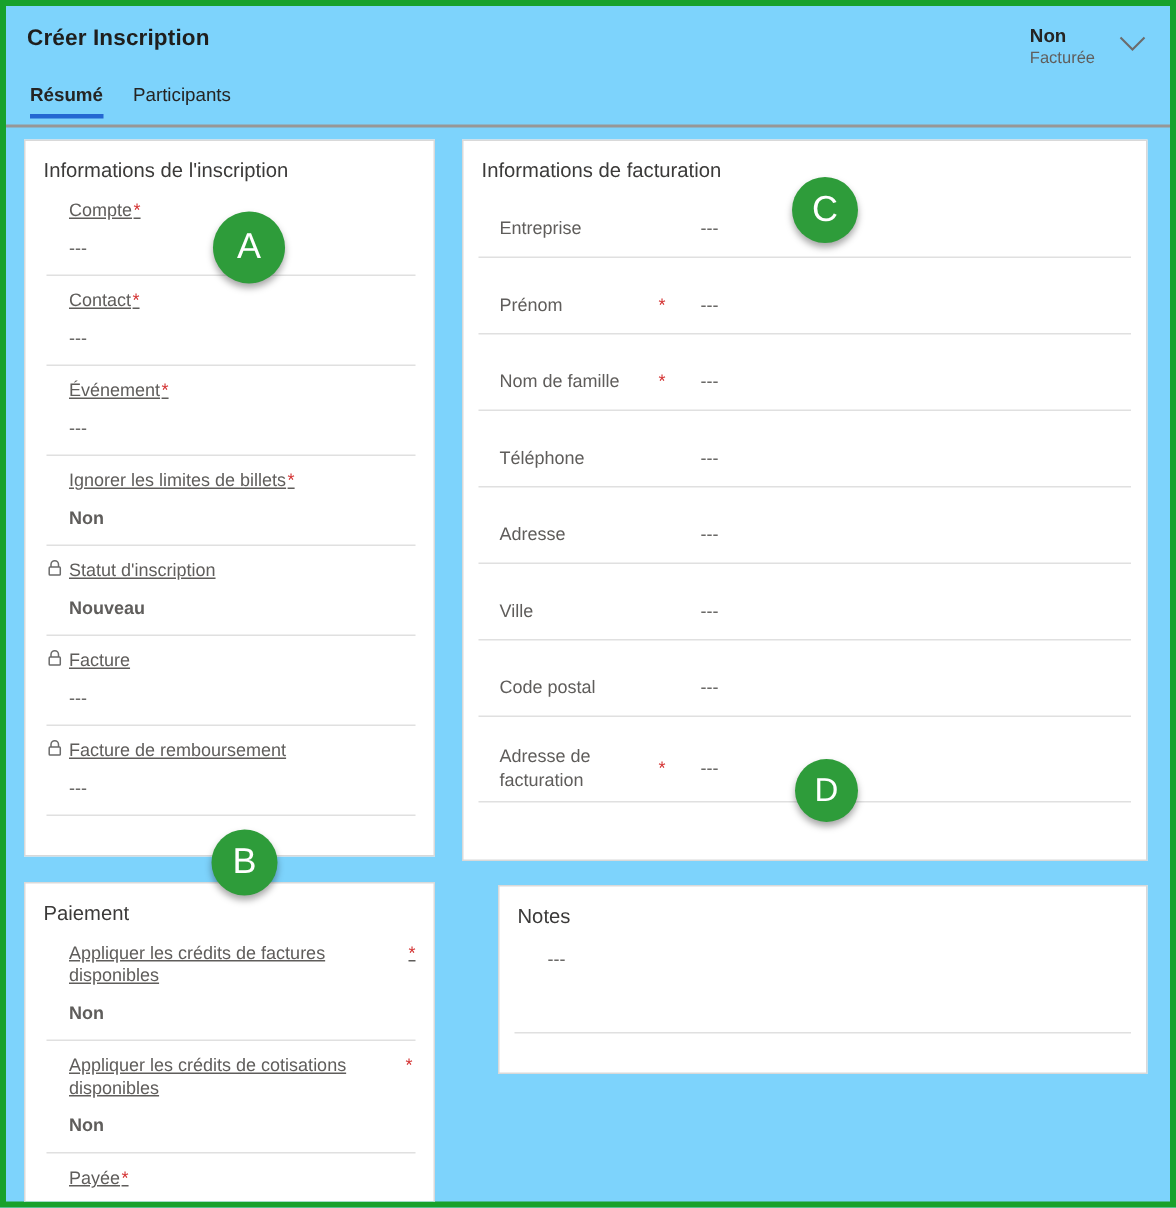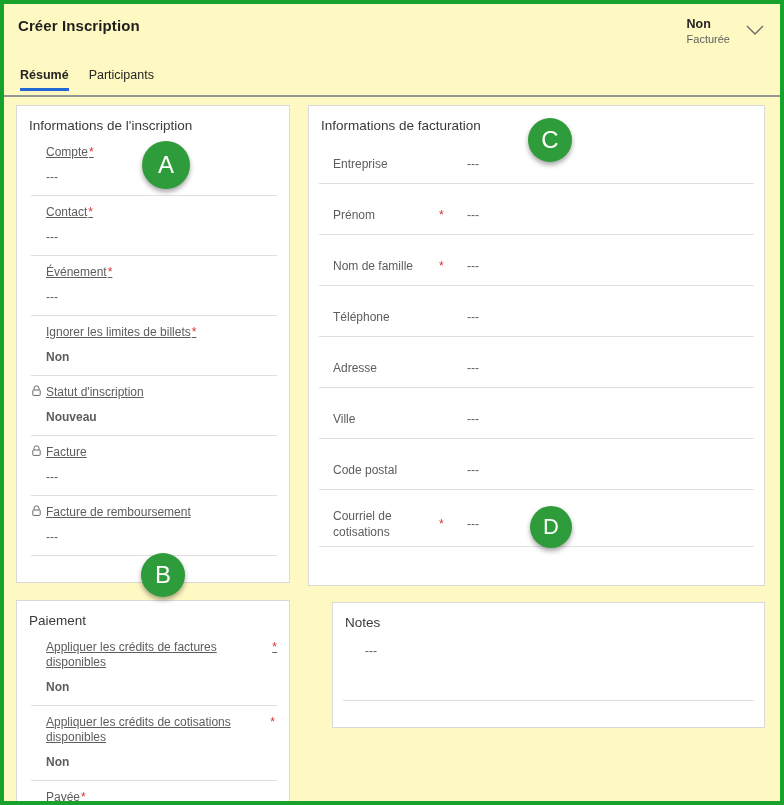--- a/index.html
+++ b/index.html
@@ -3,38 +3,38 @@
 <meta charset="utf-8">
 <style>
   * { box-sizing: border-box; margin: 0; padding: 0; }
   html,body { width: 784px; height: 805px; }
   body { font-family: "Liberation Sans", sans-serif; background: #fff; }
 
   .frame {
     position: relative;
     width: 784px; height: 805px;
     border: 4px solid #18a12b;
-    background: #fef9c3;
+    background: #7dd3fc;
     overflow: hidden;
   }
 
   
   .header {
     display: flex; justify-content: space-between; align-items: flex-start;
     padding: 13px 16px 0 14px;
   }
   .page-title { font-size: 15px; font-weight: 700; color: #1f1e1d; letter-spacing: .1px; }
   .status-wrap { display: flex; align-items: flex-start; gap: 16px; cursor: pointer; }
   .status-text { text-align: left; }
   .status-primary { font-size: 12.5px; font-weight: 700; color: #252423; line-height: 15px; }
   .status-secondary { font-size: 11px; color: #605e5c; line-height: 14px; }
   .status-chevron { margin-top: 5px; }
 
   
-  .tabs { display: flex; gap: 20px; padding: 0 0 0 16px; margin-top: 22px; }
+  .tabs { display: flex; gap: 20px; padding: 0 0 0 16px; margin-top: 10px; }
   .tab { font-size: 12.5px; color: #252423; padding-bottom: 6px; cursor: pointer; border-bottom: 3px solid transparent; }
   .tab.active { font-weight: 700; border-bottom-color: #2467d2; }
   .tabs-divider { height: 2px; background: #979797; margin-top: 4px; }
 
   
   .main { display: flex; gap: 18px; padding: 8px 15px 0 12px; }
   .col-left  { width: 274px; flex: none; }
   .col-right { flex: 1; }
 
   .card {
@@ -266,21 +266,21 @@
               <div class="f-label"><span class="lab-text">Ville</span></div>
               <div class="f-req"></div>
               <div class="f-value">---</div>
             </div>
             <div class="field inline">
               <div class="f-label"><span class="lab-text">Code postal</span></div>
               <div class="f-req"></div>
               <div class="f-value">---</div>
             </div>
             <div class="field inline">
-              <div class="f-label"><span class="lab-text">Courriel de cotisations</span></div>
+              <div class="f-label"><span class="lab-text">Adresse de facturation</span></div>
               <div class="f-req">*</div>
               <div class="f-value">---</div>
             </div>
           </div>
       </section>
       <section class="card" style="padding-bottom:26px;margin-left:24px;">
         <div class="card-title">Notes</div>
         <div class="notes-value">---</div>
         <div class="notes-divider"></div>
       </section>

